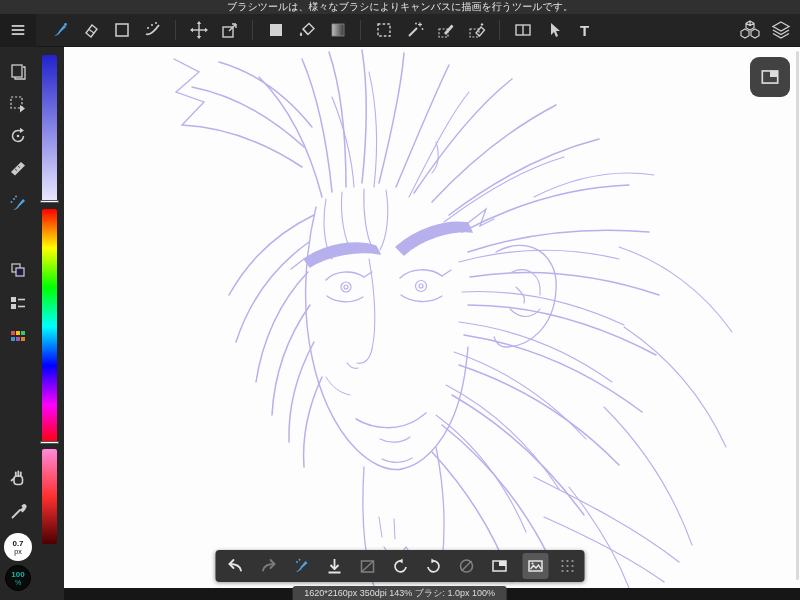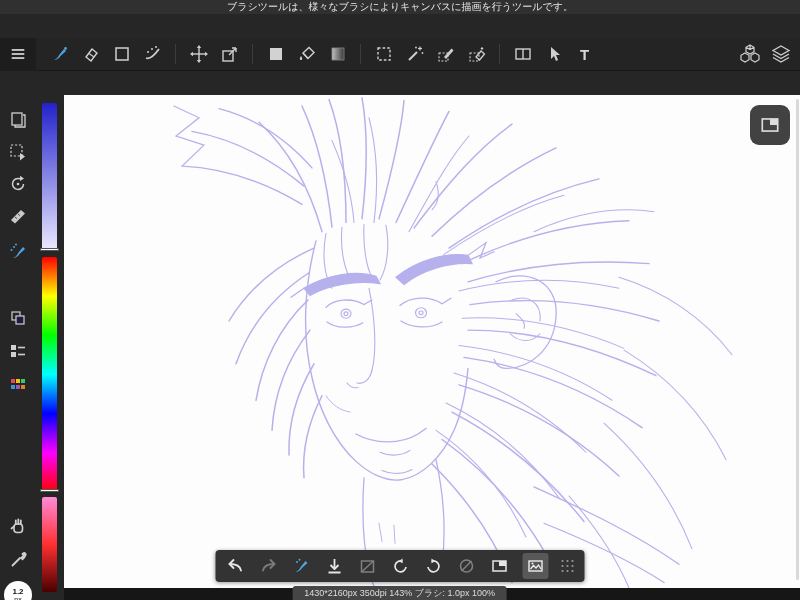--- a/index.html
+++ b/index.html
@@ -1,17 +1,17 @@
 <!DOCTYPE html>
 <html><head>
 <meta charset="utf-8">
 <style>
   * { margin:0; padding:0; box-sizing:border-box; }
   body { font-family:"Liberation Sans","DejaVu Sans",sans-serif; background:#000; }
-  .app { width:800px; height:600px; position:relative; overflow:hidden; background:#262626; display:flex; flex-direction:column;gap:24px; }
+  .app { width:800px; height:600px; position:relative; overflow:hidden; background:#262626; display:flex; flex-direction:column; }
 
   
   .notif { height:14px; background:#303030; color:#e8e8e8; font-size:10px; line-height:14px; text-align:center; flex:0 0 auto; }
 
   
   .toolbar { height:33px; background:#242424; display:flex; align-items:center; flex:0 0 auto; border-bottom:1px solid #181818; }
   .menu-block { width:36px; height:33px; background:#1d1d1d; display:flex; align-items:center; justify-content:center; }
   .tbtn { width:31px; height:33px; display:flex; align-items:center; justify-content:center; cursor:pointer; }
   .sep { width:1px; height:20px; background:#3d3d3d; margin:0 7px; }
   .right-group { margin-left:auto; display:flex; align-items:center; padding-right:4px; }
@@ -302,21 +302,21 @@
           </svg>
       </div>
       <div class="lcbtn" style="top:452px">
         <svg class="icon" width="20" height="20" viewBox="0 0 20 20">
             <line x1="4.5" y1="15.5" x2="12" y2="8" stroke="#cfcfcf" stroke-width="1.8" stroke-linecap="round"></line>
             <path d="M12,8 l3,-3 2.5,2.5 -3,3 Z" fill="#cfcfcf"></path>
             <path d="M14.5,2.8 a2.4,2.4 0 0,1 3.4,3.4 l-1.2,1.2 -3.4,-3.4 Z" fill="#cfcfcf"></path>
           </svg>
       </div>
       <div class="badge badge-size">
-        <span class="v">1.2</span>
+        <span class="v">0.7</span>
         <span class="u">px</span>
       </div>
       <div class="badge badge-zoom">
         <span class="v">100</span>
         <span class="u">%</span>
       </div>
     </div>
 
     <div class="color-col">
       <div class="cbar bar-value" style="background: linear-gradient(rgb(34, 34, 204), rgb(236, 234, 255));"></div>
@@ -498,17 +498,17 @@
                 <circle cx="4" cy="14" r="1.1"></circle>
                 <circle cx="9" cy="14" r="1.1"></circle>
                 <circle cx="14" cy="14" r="1.1"></circle>
               </g>
             </svg>
         </div>
       </div>
 
       <div class="bottom-strip"></div>
       <div class="status-chip">
-        <span>1430*2160px 350dpi 143% ブラシ: 1.0px 100%</span>
+        <span>1620*2160px 350dpi 143% ブラシ: 1.0px 100%</span>
       </div>
     </div>
   </div>
 </div>
 
 </body></html>

